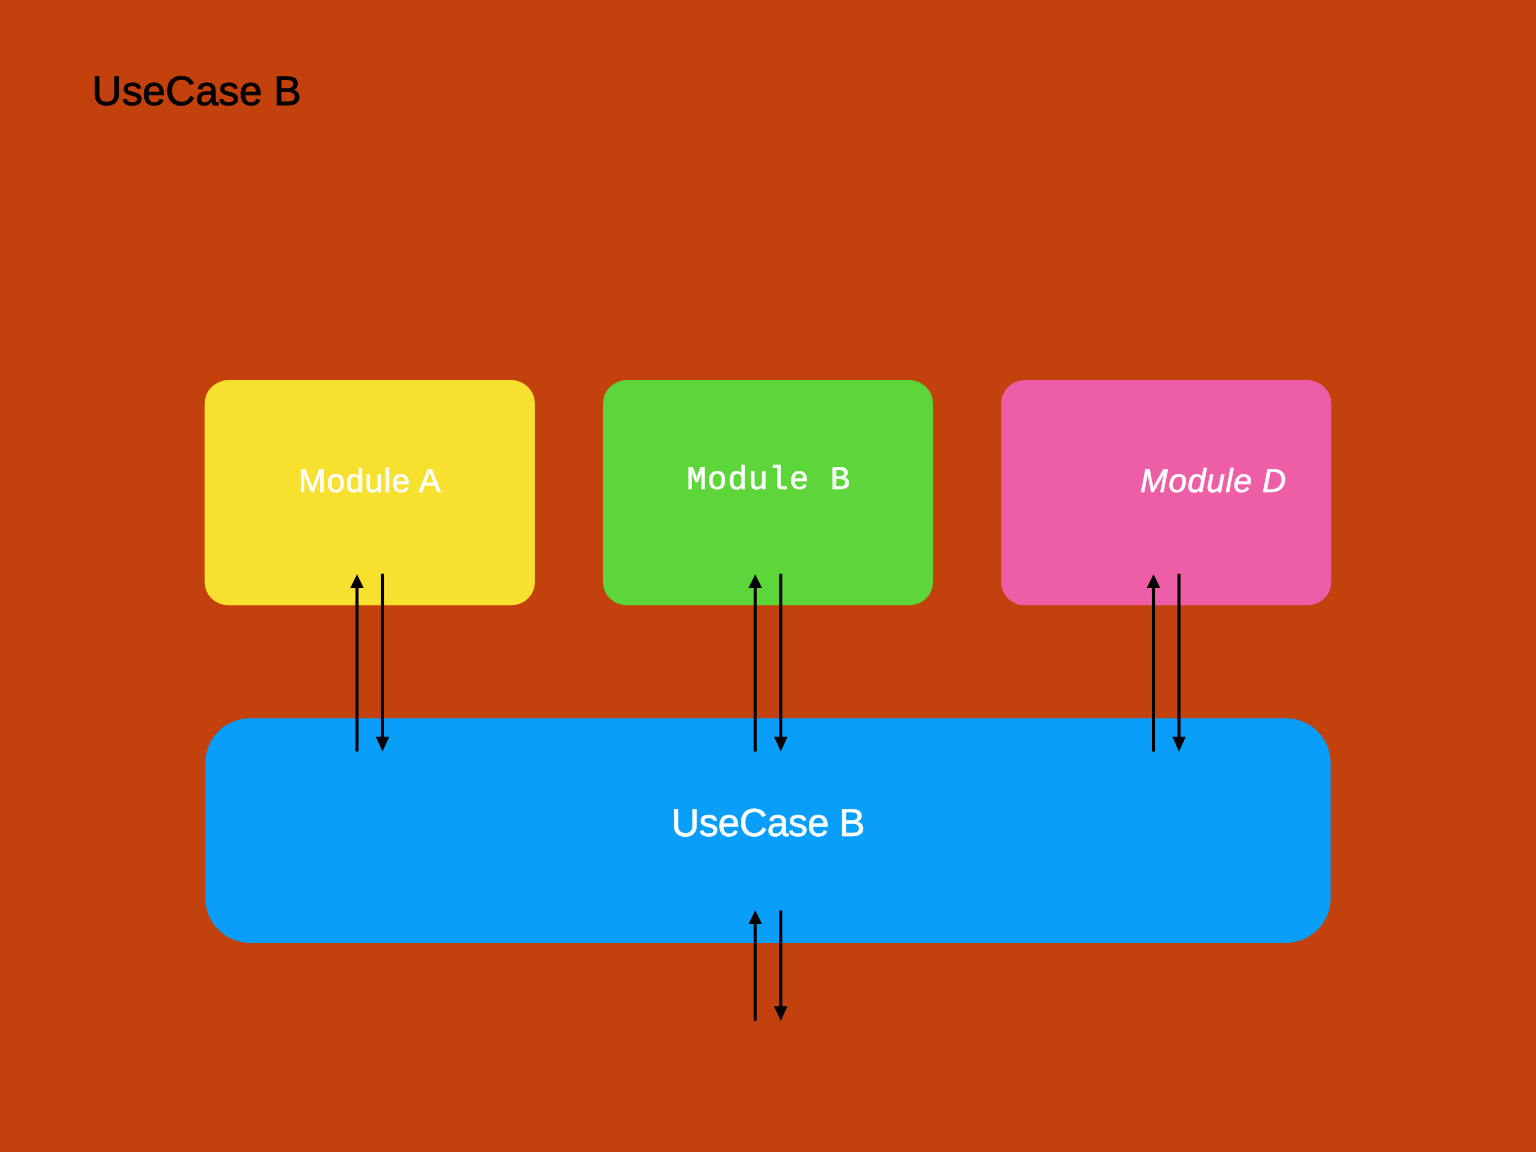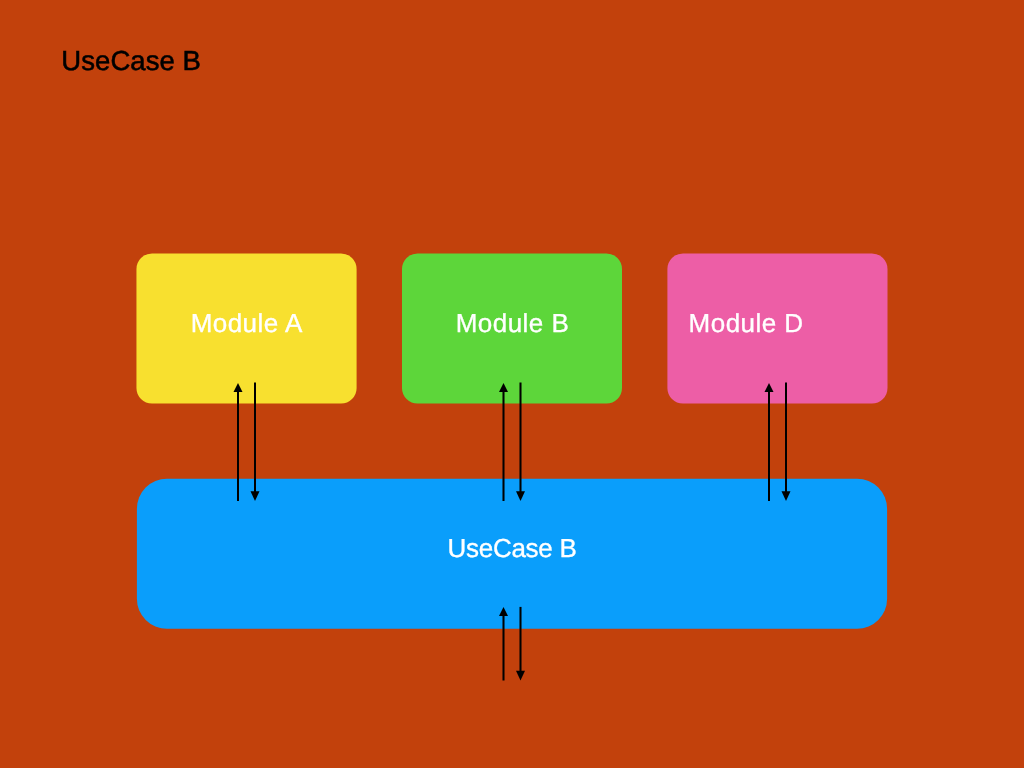--- a/index.html
+++ b/index.html
@@ -46,21 +46,21 @@
     overflow: visible;
     pointer-events: none;
   }
   .node-label {
     position: absolute;
     left: 0;
     width: 100%;
     text-align: center;
     white-space: nowrap;
     color: #ffffff;
-    font-size: 26px;
+    font-size: 22px;
     letter-spacing: 0.45px;
     line-height: 1;
     -webkit-text-stroke: 0.35px #ffffff;
     transform: translateZ(0);
   }
   svg.arrows {
     position: absolute;
     left: 0;
     top: 0;
     width: 1024px;
@@ -79,24 +79,24 @@
       <rect x="402" y="253.4" width="220" height="150.15" rx="15.6" ry="15.6" fill="#5DD63A"></rect>
       <rect x="667.4" y="253.4" width="220.1" height="150.15" rx="15.6" ry="15.6" fill="#ED5EA6"></rect>
       <rect x="136.9" y="478.75" width="750.2" height="149.95" rx="30" ry="30" fill="#0A9EFB"></rect>
     </svg>
 
   <div class="diagram-title" style="left: 61.35px; top: 47px; color: rgb(0, 0, 0);">UseCase B</div>
 
   <div class="node" style="left: 136.45px; top: 253.4px; width: 220.15px; height: 150.15px;">
     <span class="node-label" style="color: rgb(255, 255, 255); top: 56.6px; left: 0.2px;">Module A</span>
   </div>
-  <div class="node" style="left: 402px; top: 253.4px; width: 220px; height: 164px;">
+  <div class="node" style="left: 402px; top: 253.4px; width: 220px; height: 164px; font-family: Liberation Mono, monospace;">
     <span class="node-label" style="color: rgb(255, 255, 255); top: 56.6px; left: 0.5px;">Module B</span>
   </div>
-  <div class="node" style="left: 635px; top: 253.4px; width: 220.1px; height: 119px;">
+  <div class="node" style="left: 698px; top: 253.4px; width: 220.1px; height: 119px; font-style: italic;">
     <span class="node-label" style="color: rgb(255, 255, 255); top: 56.6px; left: 1px;">Module D</span>
   </div>
   <div class="node" style="left: 136.9px; top: 478.75px; width: 750.2px; height: 149.95px;">
     <span class="node-label" style="color: rgb(255, 255, 255); top: 56.25px; letter-spacing: -0.28px; font-size: 26px;">UseCase B</span>
   </div>
 
   <svg class="arrows" viewBox="0 0 1024 768" xmlns="http://www.w3.org/2000/svg">
       <g>
         <line x1="238" y1="501" x2="238" y2="391.15" stroke="#000000" stroke-width="2.05"></line>
         <path d="M 238 382.9 L 233.5 391.95 L 242.5 391.95 Z" fill="#000000"></path>

